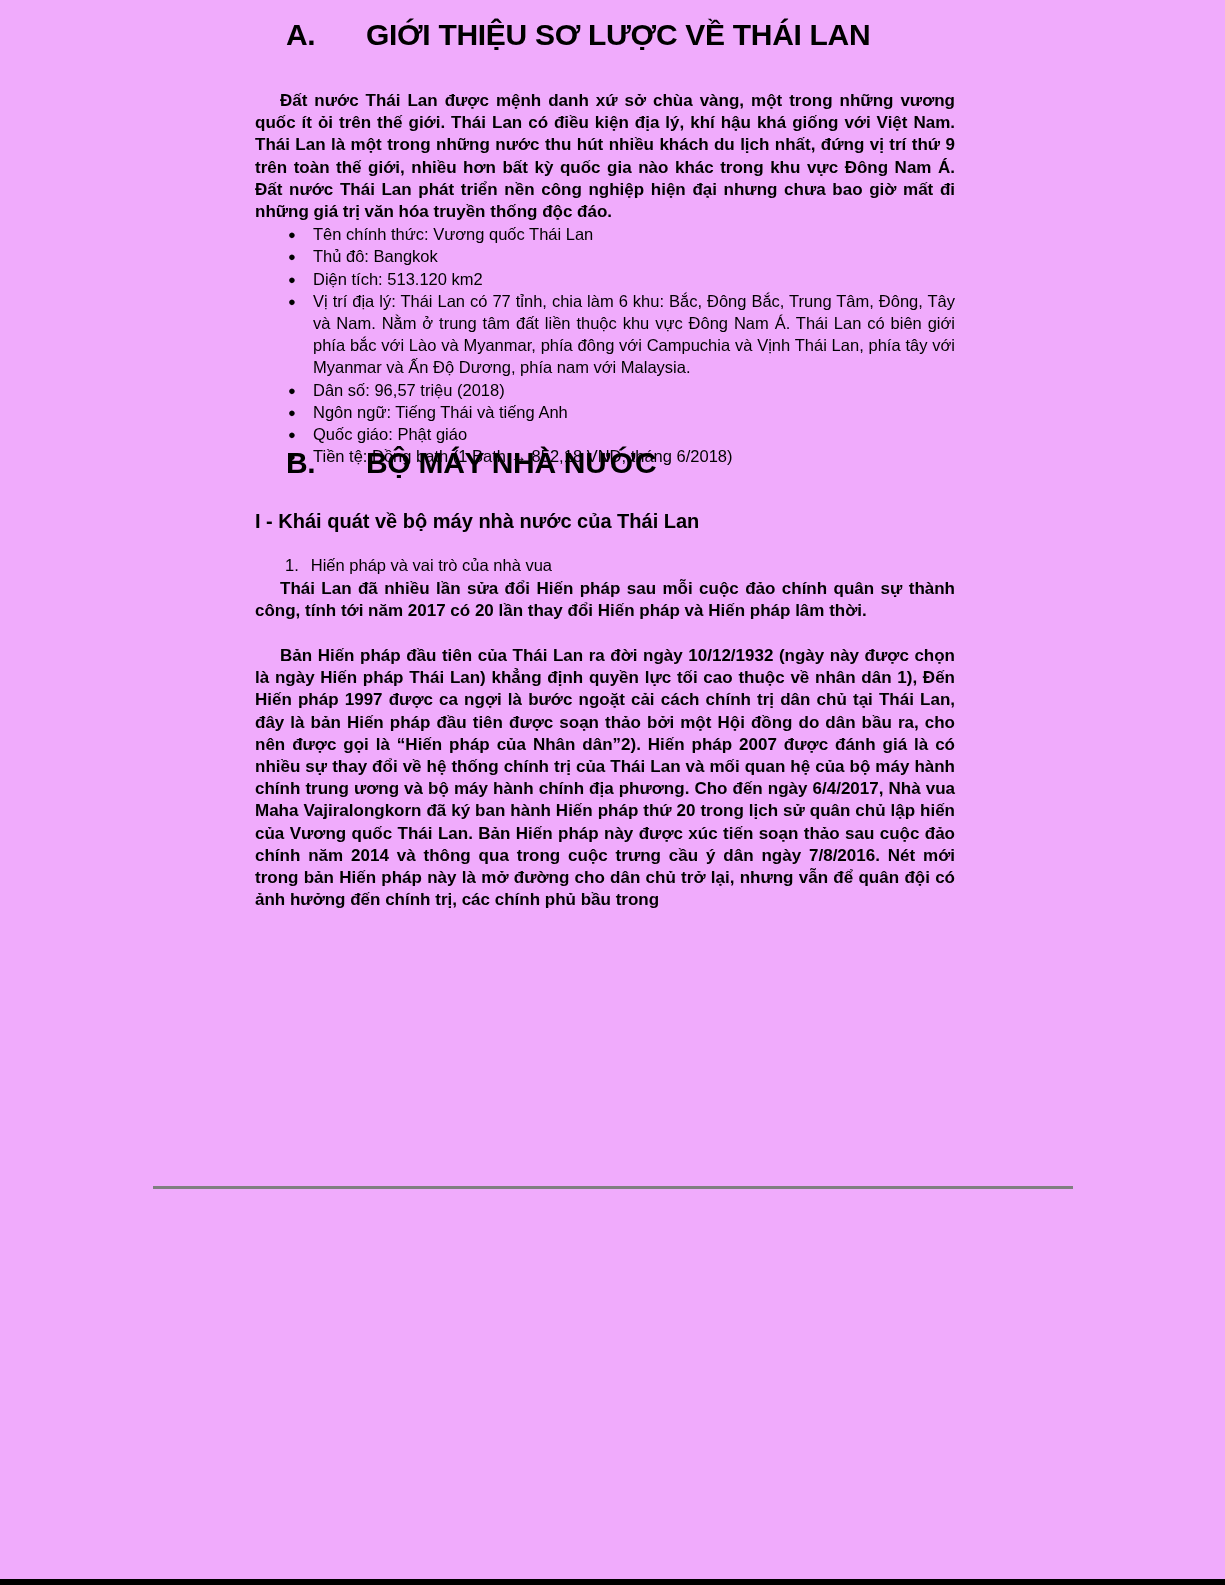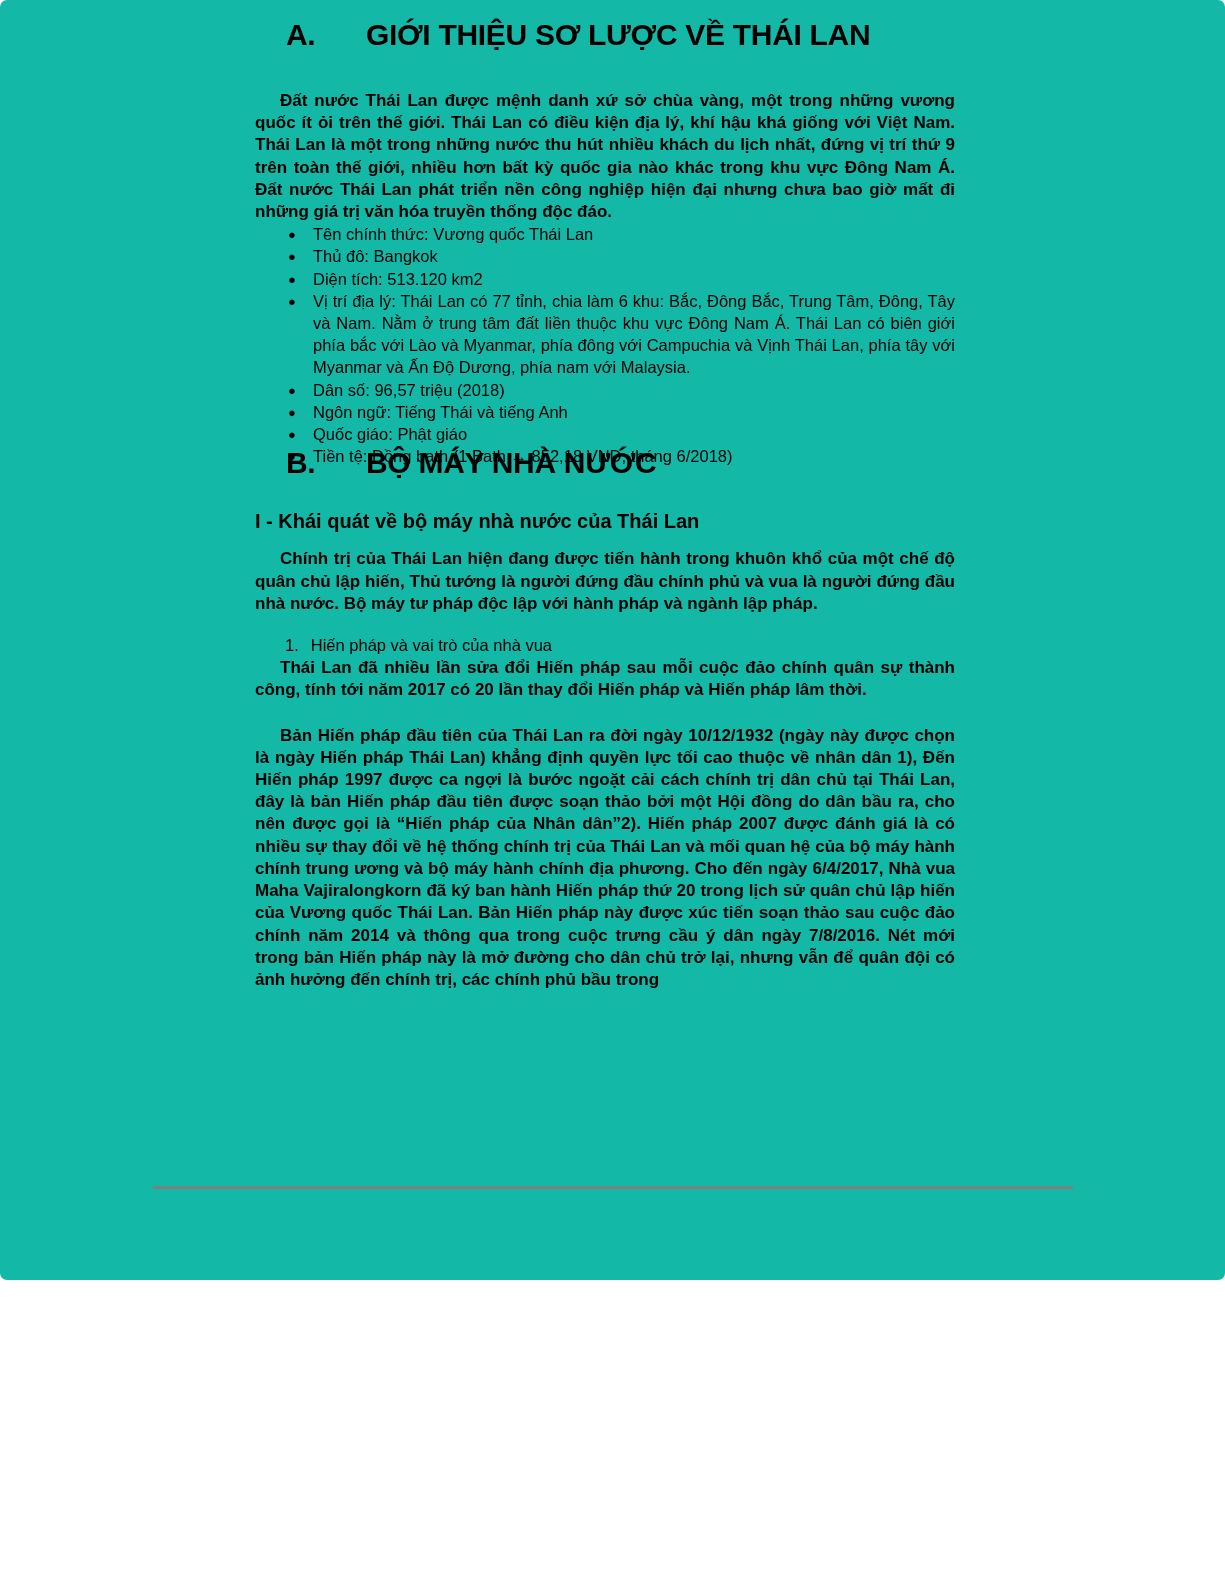--- a/index.html
+++ b/index.html
@@ -1,23 +1,22 @@
 <!DOCTYPE html>
 <html><head>
 <meta charset="utf-8">
 <style>
   html, body { margin: 0; padding: 0; background: #ffffff; }
   body { font-family: "Liberation Sans", "DejaVu Sans", sans-serif; color: #000; }
   .page {
     position: relative;
     width: 1225px;
-    height: 1280px;
-    background: #14b8a6;
+    height: 1585px;
+    background: #f0abfc;
     overflow: hidden;
-    border-radius: 7px;
   }
   .content {
     position: absolute;
     left: 255px;
     top: 0;
     width: 700px;
   }
   
   .big-heading {
     font-size: 30px;
@@ -115,21 +114,20 @@
       <li><span class="marker">●</span><span>Quốc giáo: Phật giáo</span></li>
       <li><span class="marker">●</span><span>Tiền tệ: Đồng bath (1 Bath → 852,18 VND, tháng 6/2018)</span></li>
     </ul>
 
     <h1 class="big-heading heading-b">
       <span class="h-num">B.</span><span>BỘ MÁY NHÀ NƯỚC</span>
     </h1>
 
     <h2 class="sub-heading">I - Khái quát về bộ máy nhà nước của Thái Lan</h2>
 
-    <p class="body indent para-politics">Chính trị của Thái Lan hiện đang được tiến hành trong khuôn khổ của một chế độ quân chủ lập hiến, Thủ tướng là người đứng đầu chính phủ và vua là người đứng đầu nhà nước. Bộ máy tư pháp độc lập với hành pháp và ngành lập pháp.</p>
 
     <h3 class="num-heading">
       <span class="n">1.</span><span>Hiến pháp và vai trò của nhà vua</span>
     </h3>
 
     <p class="body indent">Thái Lan đã nhiều lần sửa đổi Hiến pháp sau mỗi cuộc đảo chính quân sự thành công, tính tới năm 2017 có 20 lần thay đổi Hiến pháp và Hiến pháp lâm thời.</p>
 
     <p class="body indent para-constitution">Bản Hiến pháp đầu tiên của Thái Lan ra đời ngày 10/12/1932 (ngày này được chọn là ngày Hiến pháp Thái Lan) khẳng định quyền lực tối cao thuộc về nhân dân 1), Đến Hiến pháp 1997 được ca ngợi là bước ngoặt cải cách chính trị dân chủ tại Thái Lan, đây là bản Hiến pháp đầu tiên được soạn thảo bởi một Hội đồng do dân bầu ra, cho nên được gọi là “Hiến pháp của Nhân dân”2). Hiến pháp 2007 được đánh giá là có nhiều sự thay đổi về hệ thống chính trị của Thái Lan và mối quan hệ của bộ máy hành chính trung ương và bộ máy hành chính địa phương. Cho đến ngày 6/4/2017, Nhà vua Maha Vajiralongkorn đã ký ban hành Hiến pháp thứ 20 trong lịch sử quân chủ lập hiến của Vương quốc Thái Lan. Bản Hiến pháp này được xúc tiến soạn thảo sau cuộc đảo chính năm 2014 và thông qua trong cuộc trưng cầu ý dân ngày 7/8/2016. Nét mới trong bản Hiến pháp này là mở đường cho dân chủ trở lại, nhưng vẫn để quân đội có ảnh hưởng đến chính trị, các chính phủ bầu trong</p>
 
   </div>

